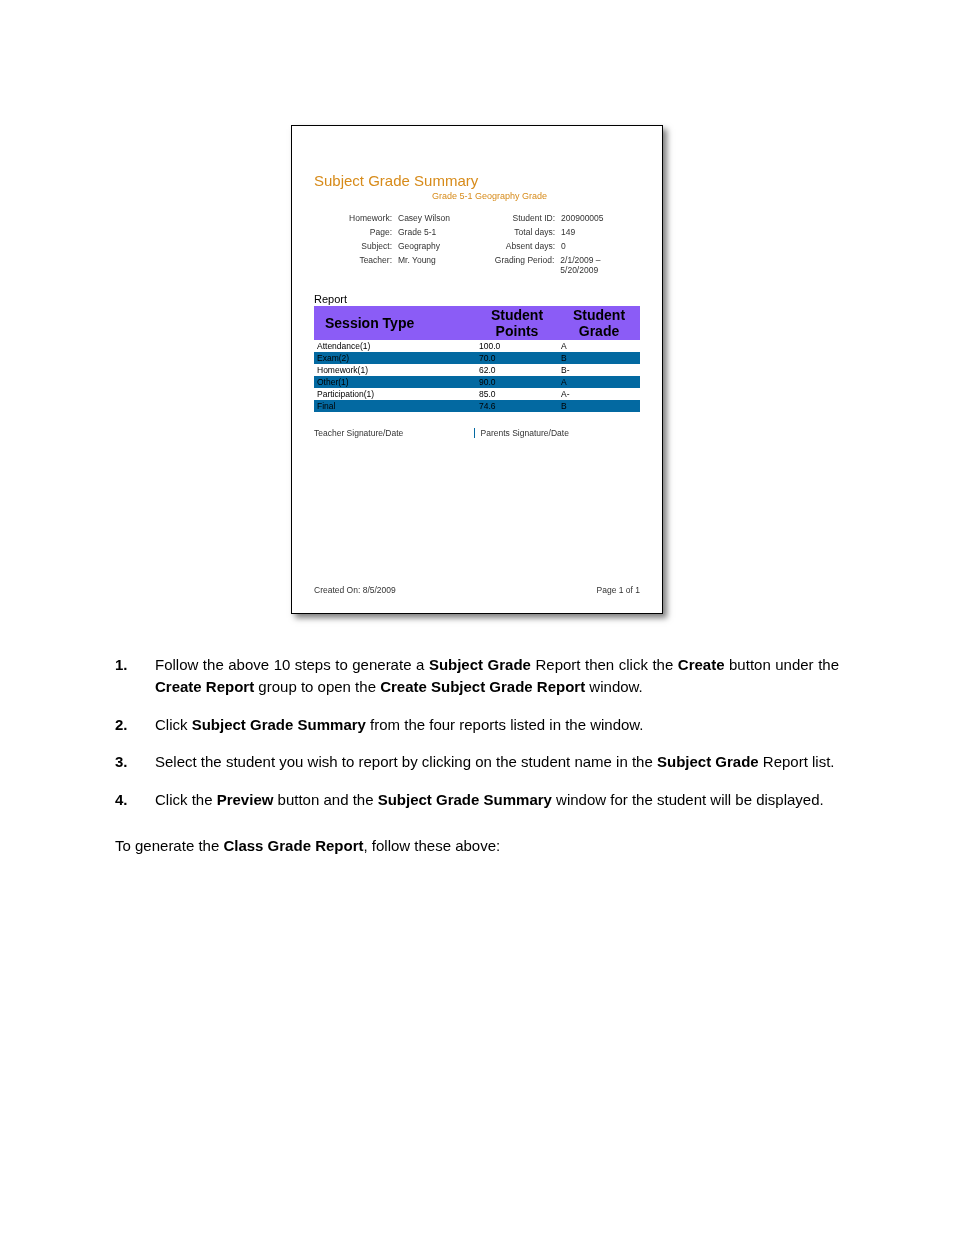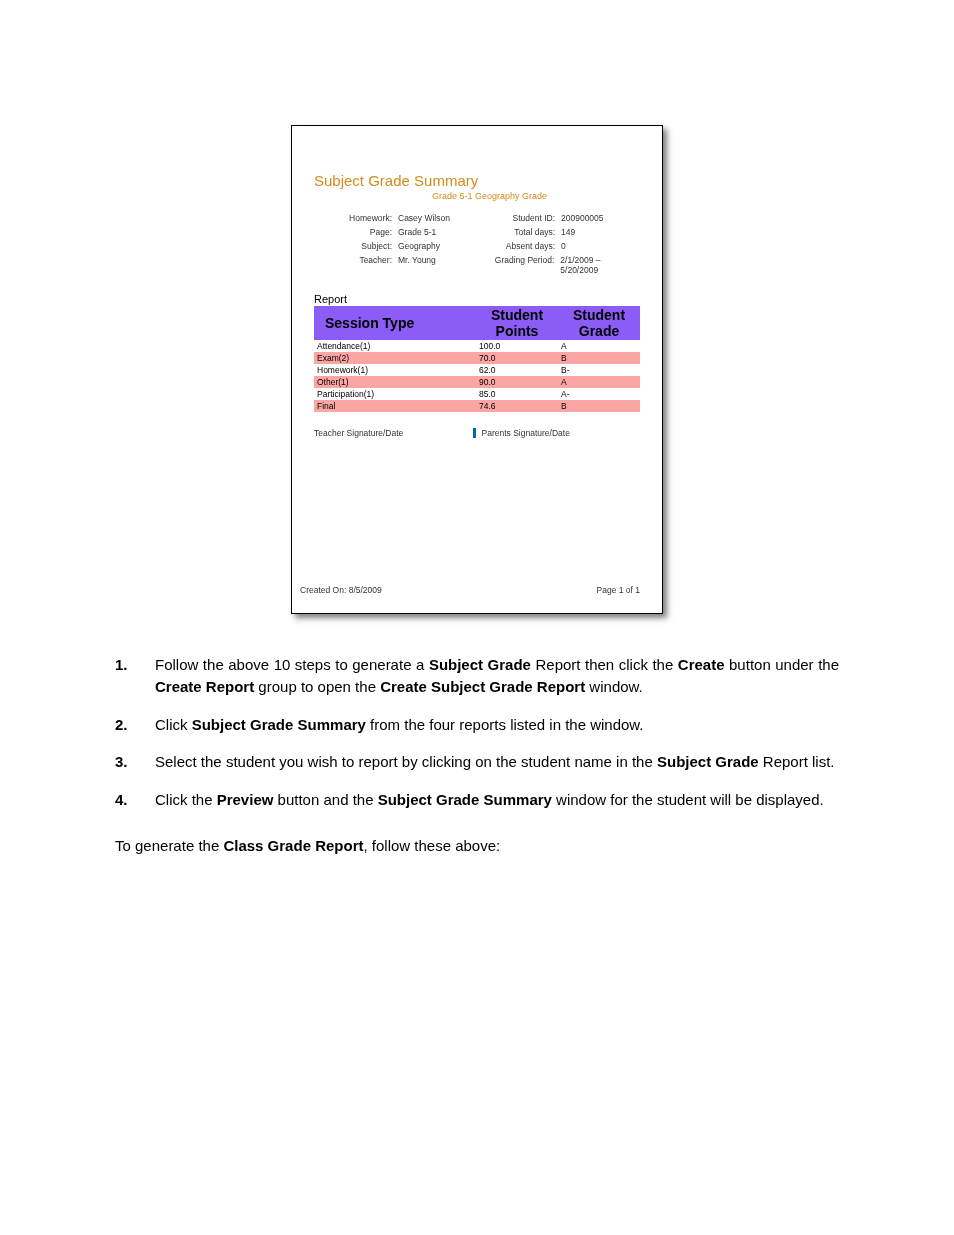--- a/index.html
+++ b/index.html
@@ -12,25 +12,25 @@
   .info-col{flex:1}
   .info-row{display:flex;margin:4px 0}
   .info-lab{text-align:right;width:78px;padding-right:4px}
   .info-val{padding-left:2px}
   .rpt-sect{font-size:11px;font-weight:normal;margin-top:14px}
   .tbl{width:100%;font-size:8.5px;border-collapse:collapse;margin-top:1px}
   .tbl th{background:#8b5cf6;font-weight:bold;text-align:left;padding:1px 11px;font-size:14px}
   .tbl th.pts,.tbl th.grd{text-align:center;width:60px}
   .tbl td{padding:1px 3px}
   .tbl td.pts,.tbl td.grd{text-align:left}
-  .tbl tr.alt{background:#fca5a5}
+  .tbl tr.alt{background:#0369a1}
   .sigs{display:flex;font-size:8.5px;color:#333;margin-top:16px}
   .sig{flex:1}
-  .sig+.sig{border-left:3px solid #0369a1;padding-left:6px}
-  .rpt-foot{position:absolute;left:8px;right:22px;bottom:18px;display:flex;justify-content:space-between;font-size:8.5px;color:#333}
+  .sig+.sig{border-left:1px solid #0369a1;padding-left:6px}
+  .rpt-foot{position:absolute;left:22px;right:22px;bottom:18px;display:flex;justify-content:space-between;font-size:8.5px;color:#333}
   
   .steps{list-style:none;padding:0;margin:0;font-size:15px;line-height:1.45}
   .steps li{display:flex;margin:16px 0;text-align:justify}
   .steps .num{font-weight:bold;width:40px;flex:0 0 40px}
   .steps .txt{flex:1}
   .para{font-size:15px;margin-top:26px}
 </style>
 </head>
 <body>
 

